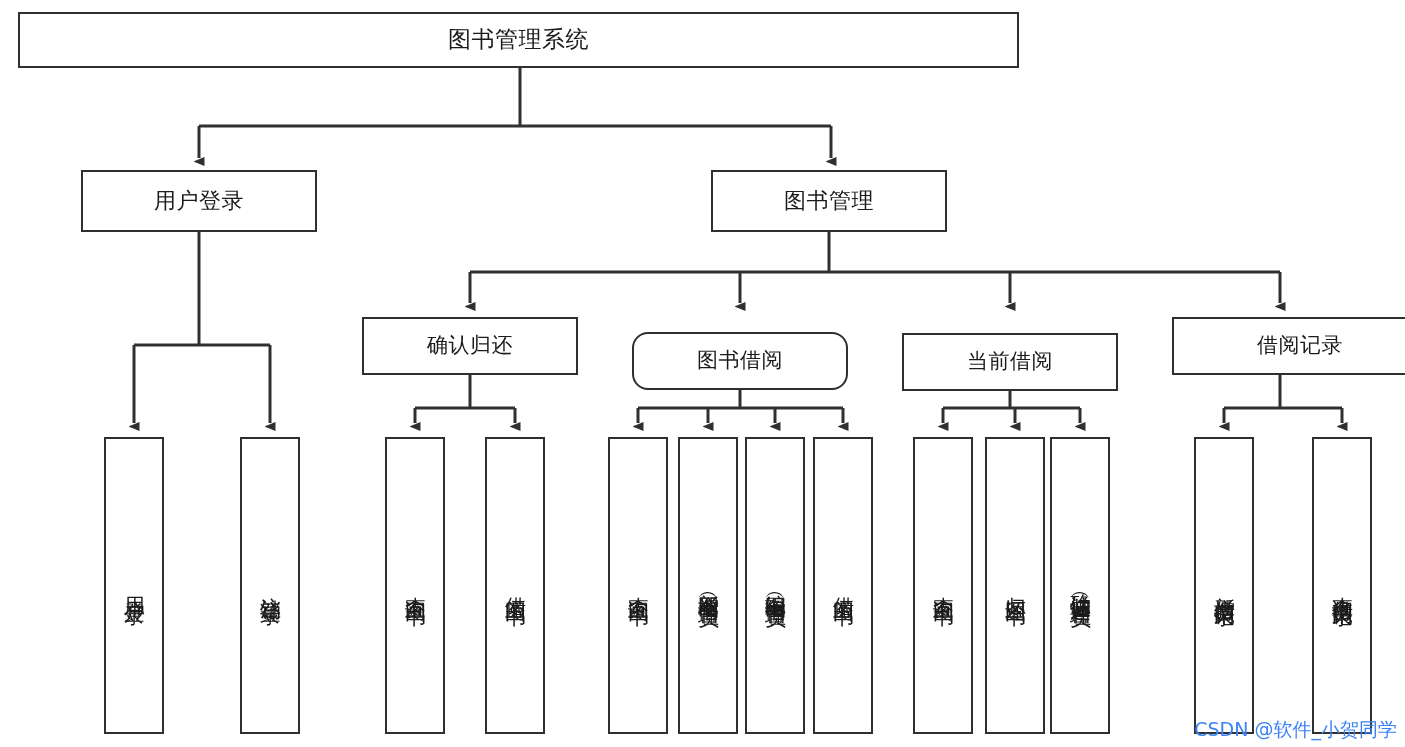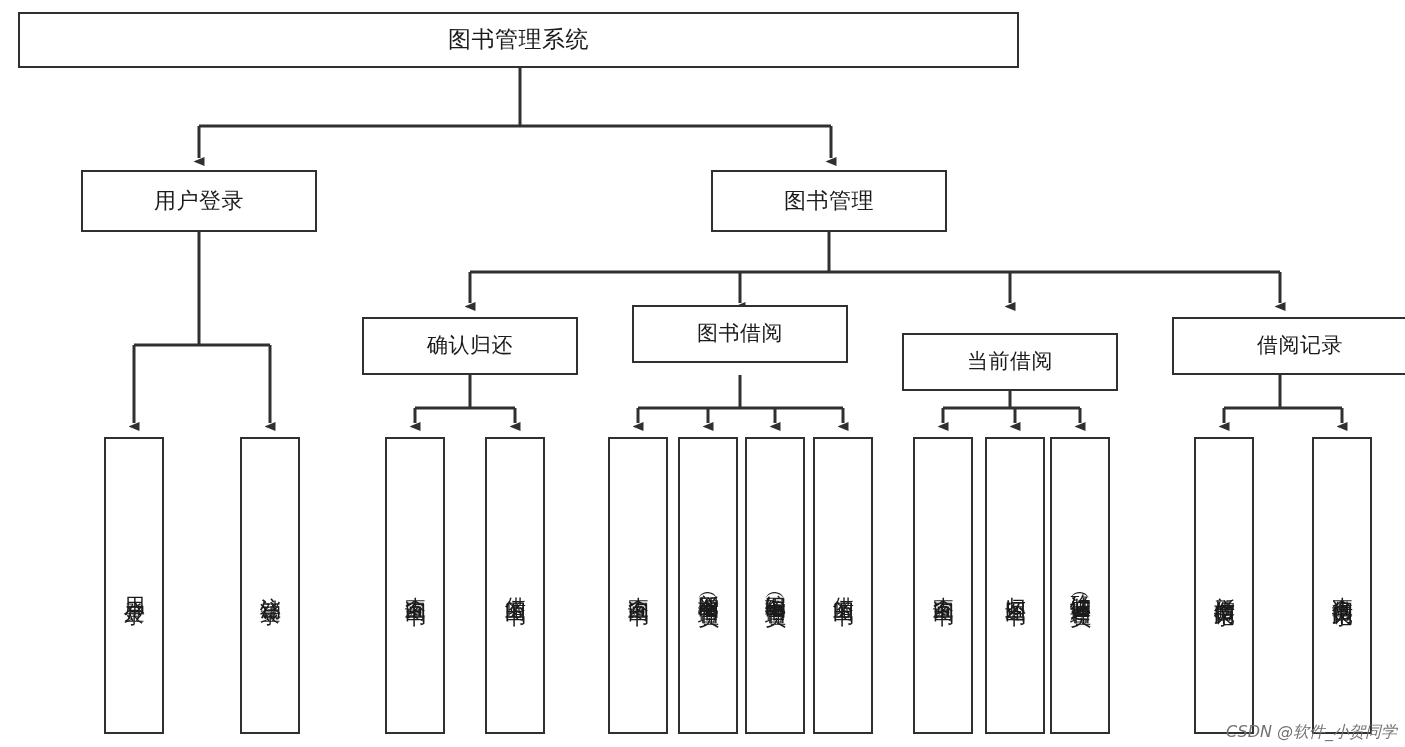--- a/index.html
+++ b/index.html
@@ -60,26 +60,25 @@
     line-height: 1;
     white-space: nowrap;
   }
   .node.leaf.tall-text .node-label {
     letter-spacing: 2px;
   }
   #watermark {
     position: absolute;
     right: 8px;
     bottom: 4px;
-    font-size: 16px;
-    color: #737373;
+    font-size: 19px;
+    color: #3b82f6;
     white-space: nowrap;
     z-index: 3;
     font-family: "DejaVu Sans", "Liberation Sans", sans-serif;
-    font-style: italic;
   }
 </style>
 </head>
 <body>
 
 <div id="diagram-root">
 
   <svg id="edge-layer" viewBox="0 0 1405 747" width="1405" height="747" xmlns="http://www.w3.org/2000/svg">
     <defs>
       <marker id="arrow" markerWidth="9" markerHeight="11" refX="1" refY="5.5" orient="auto" markerUnits="userSpaceOnUse">
@@ -153,21 +152,21 @@
   <div class="node level-1" style="left:81px; top:170px; width:236px; height:62px;">
     <span class="node-label">用户登录</span>
   </div>
   <div class="node level-1" style="left:711px; top:170px; width:236px; height:62px;">
     <span class="node-label">图书管理</span>
   </div>
 
   <div class="node level-2" style="left:362px; top:317px; width:216px; height:58px;">
     <span class="node-label">确认归还</span>
   </div>
-  <div class="node level-2" style="left:632px; top:305px; width:216px; height:58px;">
+  <div class="node level-2" style="left:632px; top:332px; width:216px; height:58px;border-radius:16px;">
     <span class="node-label">图书借阅</span>
   </div>
   <div class="node level-2" style="left:902px; top:333px; width:216px; height:58px;">
     <span class="node-label">当前借阅</span>
   </div>
   <div class="node level-2" style="left:1172px; top:317px; width:256px; height:58px;">
     <span class="node-label">借阅记录</span>
   </div>
 
   <div class="node leaf" style="left:104px; top:437px; width:60px; height:297px;">

